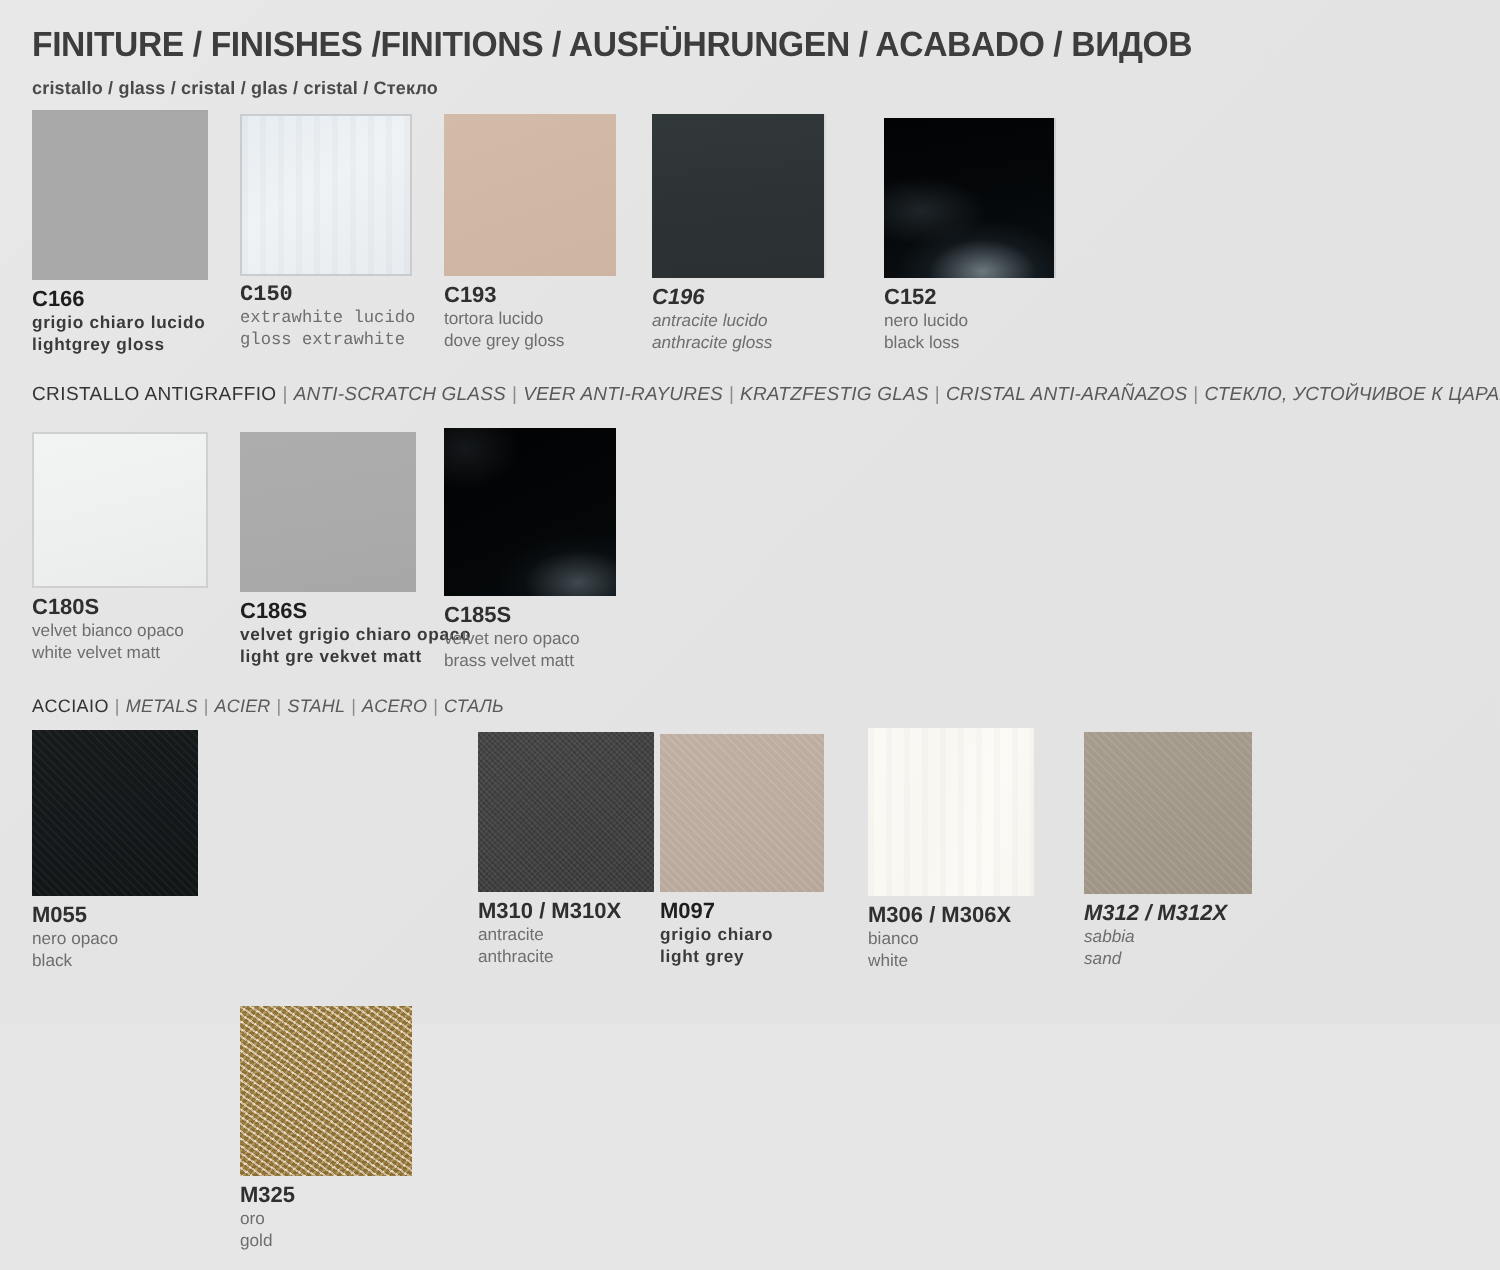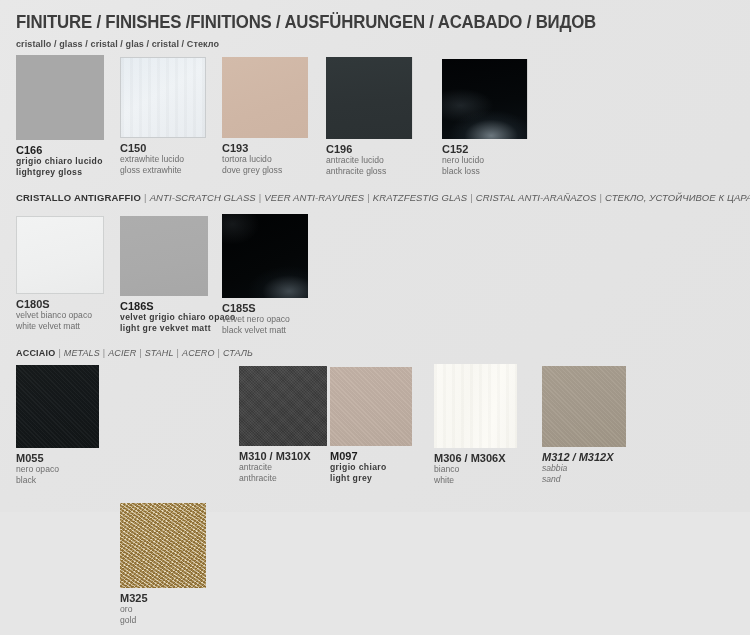--- a/index.html
+++ b/index.html
@@ -40,21 +40,21 @@
   
   .section-head {
     position: absolute;
     left: 16px;
     white-space: nowrap;
     font-size: 9.5px;
     color: #5a5a5a;
     letter-spacing: 0.1px;
   }
   .section-head .lead {
-    font-weight: bold;
+    font-weight: normal;
     color: #333;
     letter-spacing: 0.2px;
   }
   .section-head .sep {
     color: #8a8a8a;
     padding: 0 3px;
   }
   .section-head .alt {
     color: #5a5a5a;
     font-style: italic;
@@ -154,35 +154,35 @@
 
   <div class="sub-label" style="top:39px;">cristallo / glass / cristal / glas / cristal / Стекло</div>
 
   <div class="card" style="left:16px; top:55px; width:88px;">
     <span class="chip" style="height:85px; background:#a8a8a8;"></span>
     <div class="code bold-heavy">C166</div>
     <div class="desc bold">grigio chiaro lucido</div>
     <div class="desc bold">lightgrey gloss</div>
   </div>
 
-  <div class="card" style="left:120px; top:57px; width:86px;">
+  <div class="card" style="left:120px; top:57px; width:86px;font-family:Liberation Mono, monospace;">
     <span class="chip tex-streak" style="height:81px; background:linear-gradient(150deg,#e6ecf1 0%,#eef2f5 45%,#e7ebef 100%); border:1px solid #c9ccce; box-sizing:border-box;"></span>
     <div class="code">C150</div>
     <div class="desc">extrawhite lucido</div>
     <div class="desc">gloss extrawhite</div>
   </div>
 
   <div class="card" style="left:222px; top:57px; width:86px;">
     <span class="chip" style="height:81px; background:linear-gradient(160deg,#d3bbaa 0%,#cfb6a5 60%,#cdb4a3 100%);"></span>
     <div class="code">C193</div>
     <div class="desc">tortora lucido</div>
     <div class="desc">dove grey gloss</div>
   </div>
 
-  <div class="card" style="left:326px; top:57px; width:86px;">
+  <div class="card" style="left:326px; top:57px; width:86px;font-style:italic;">
     <span class="chip" style="height:82px; background:linear-gradient(175deg,#31383a 0%,#2d3335 55%,#2b3133 100%); border-right:1px solid #d8d8d8;"></span>
     <div class="code">C196</div>
     <div class="desc">antracite lucido</div>
     <div class="desc">anthracite gloss</div>
   </div>
 
   <div class="card" style="left:424px; top:59px; width:85px;padding-left:18px;">
     <span class="chip" style="height:80px; background:
             radial-gradient(ellipse 70% 45% at 58% 96%, rgba(188,205,215,0.55) 0%, rgba(60,78,90,0.18) 45%, rgba(0,0,0,0) 72%),
             radial-gradient(ellipse 55% 30% at 22% 58%, rgba(120,138,150,0.22) 0%, rgba(0,0,0,0) 70%),
@@ -211,21 +211,21 @@
     <div class="desc bold">light gre vekvet matt</div>
   </div>
 
   <div class="card" style="left:222px; top:214px; width:86px;">
     <span class="chip" style="height:84px; background:
             radial-gradient(ellipse 65% 40% at 78% 92%, rgba(150,168,180,0.40) 0%, rgba(40,55,65,0.12) 48%, rgba(0,0,0,0) 75%),
             radial-gradient(ellipse 45% 35% at 12% 12%, rgba(90,100,108,0.22) 0%, rgba(0,0,0,0) 70%),
             linear-gradient(155deg,#010203 0%,#040607 60%,#070b0e 100%);"></span>
     <div class="code">C185S</div>
     <div class="desc">velvet nero opaco</div>
-    <div class="desc">black velvet matt</div>
+    <div class="desc">brass velvet matt</div>
   </div>
 
   <div class="section-head small" style="top:348px;">
     <span class="lead">ACCIAIO</span><span class="sep">|</span><span class="alt">METALS</span><span class="sep">|</span><span class="alt">ACIER</span><span class="sep">|</span><span class="alt">STAHL</span><span class="sep">|</span><span class="alt">ACERO</span><span class="sep">|</span><span class="alt">СТАЛЬ</span>
   </div>
 
   <div class="card" style="left:16px; top:365px; width:83px;">
     <span class="chip tex-soft" style="height:83px; background:linear-gradient(165deg,#171b1c 0%,#14181a 55%,#121617 100%);"></span>
     <div class="code">M055</div>
     <div class="desc">nero opaco</div>

